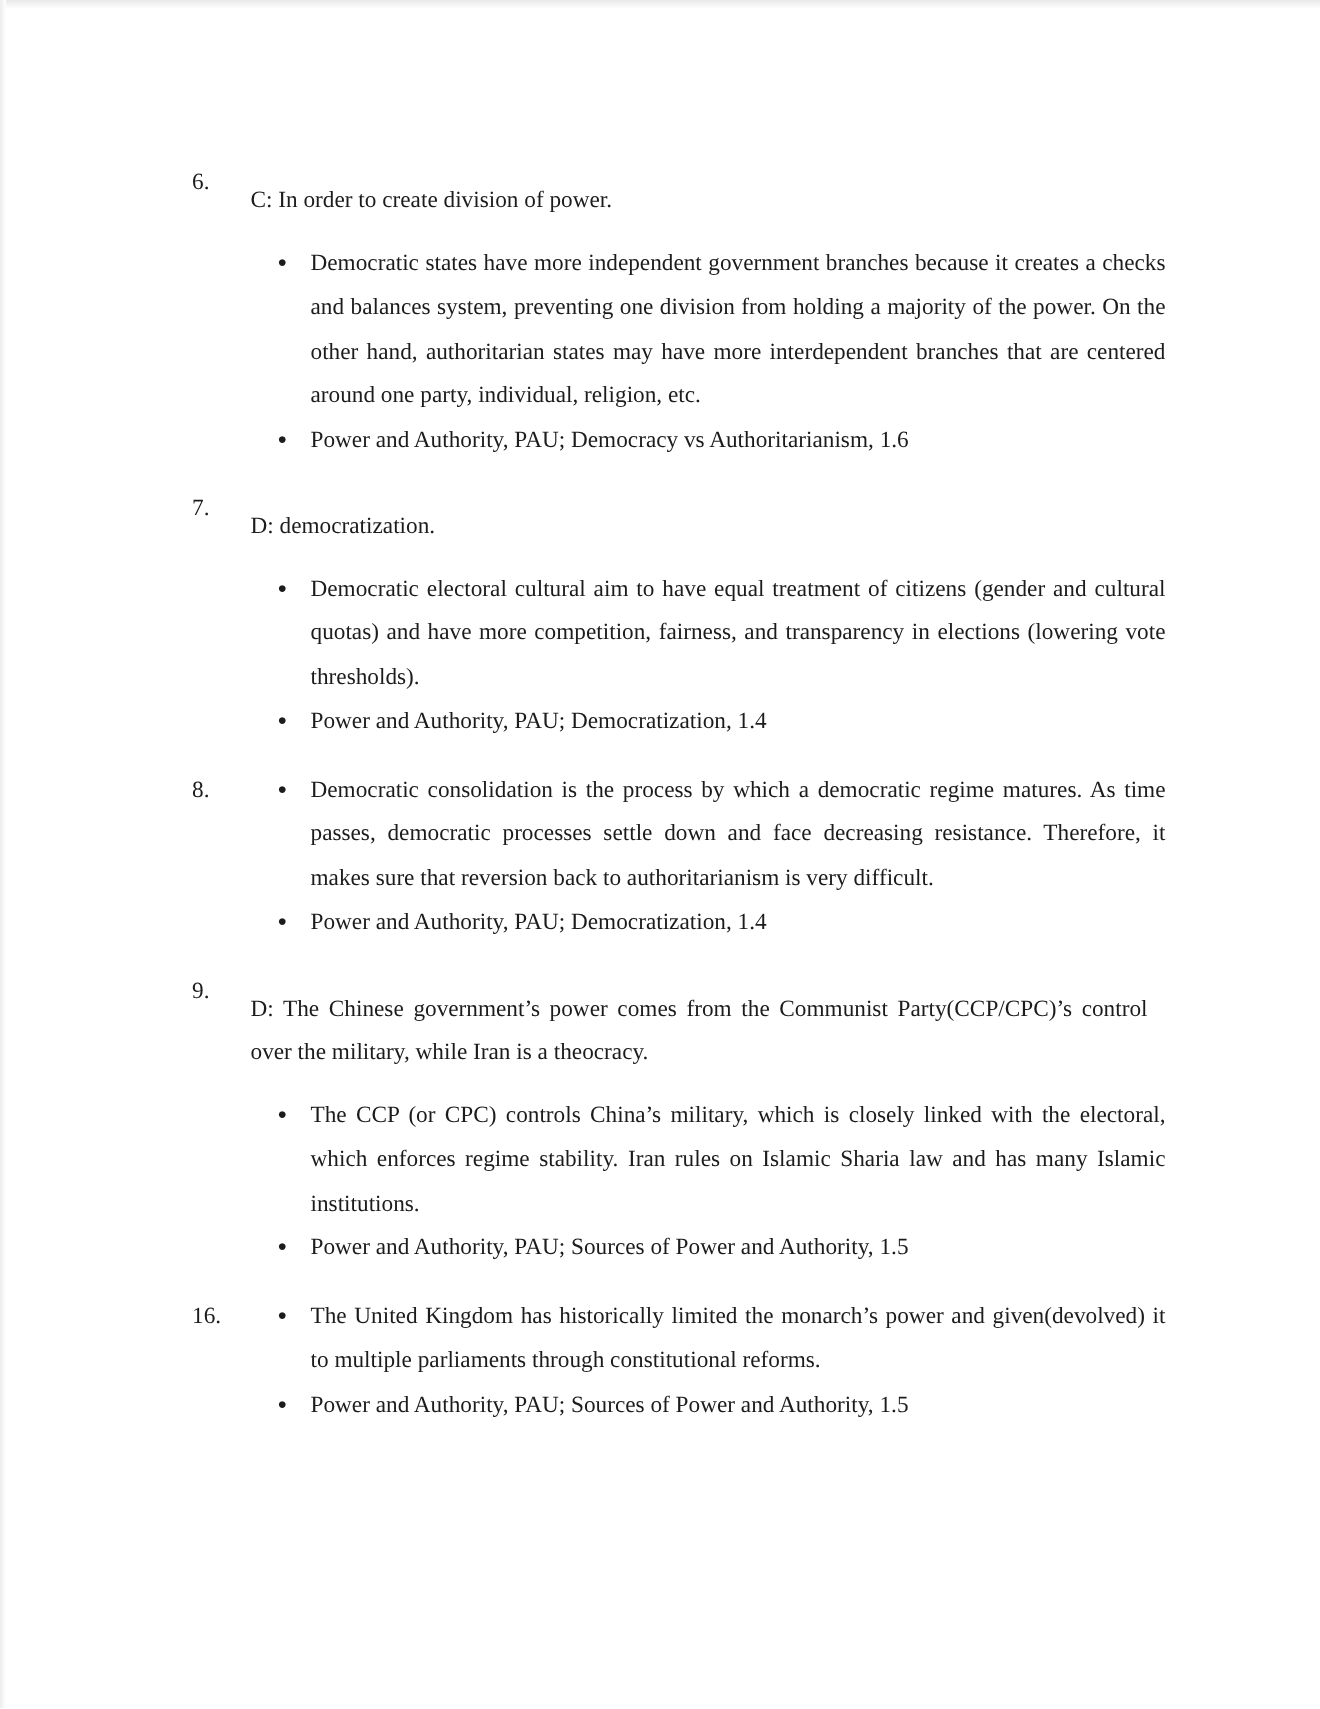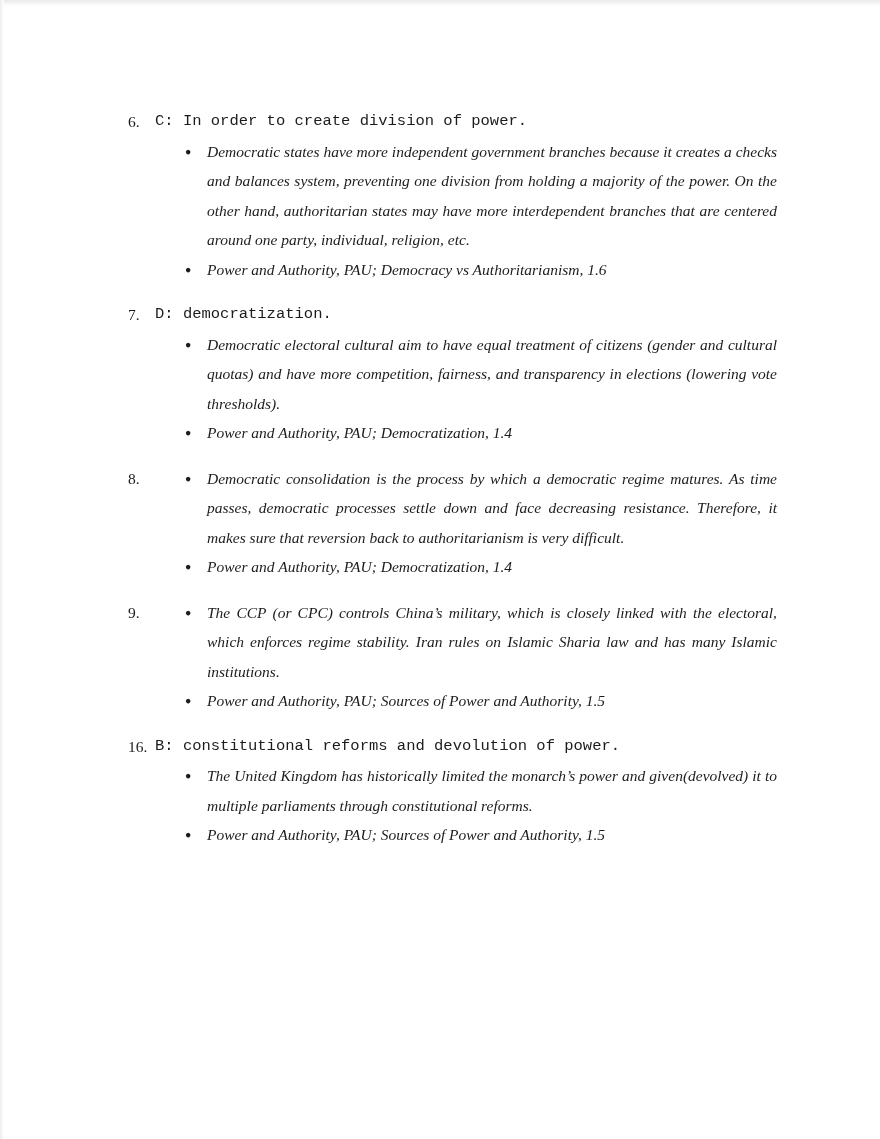--- a/index.html
+++ b/index.html
@@ -37,44 +37,42 @@
     width: 27px;
     font-size: 15.5px;
     line-height: 29.5px;
     white-space: nowrap;
   }
   .body {
     flex: 1;
     width: 622px;
   }
   p.answer {
-    margin: 0;
+    margin: 12px;
     font-size: 15.5px;
     line-height: 29.5px;
     text-align: justify;
-    font-family: Liberation Mono, monospace;
   }
   .bullet-row {
     display: flex;
     padding-left: 30px;
   }
   .bullet {
     flex: 0 0 22px;
     width: 22px;
     font-size: 10.5px;
     line-height: 29.5px;
     color: #1c1c1c;
   }
   p.bullet-text {
     flex: 1;
     margin: 0;
     font-size: 15.5px;
     line-height: 29.5px;
     text-align: justify;
-    font-style: italic;
   }
 </style>
 </head>
 <body>
 
 <div class="page-edge-top"></div>
 <div class="page-edge-left"></div>
 
 <main class="page">
 
@@ -118,35 +116,35 @@
       <div class="bullet-row">
         <span class="bullet">●</span>
         <p class="bullet-text">Power and Authority, PAU; Democratization, 1.4</p>
       </div>
     </div>
   </div>
 
   <div class="item">
     <span class="num">9.</span>
     <div class="body">
+      <p class="answer">D: The Chinese government’s power comes from the Communist Party(CCP/CPC)’s control over the military, while Iran is a theocracy.</p>
       <div class="bullet-row">
         <span class="bullet">●</span>
         <p class="bullet-text">The CCP (or CPC) controls China’s military, which is closely linked with the electoral, which enforces regime stability. Iran rules on Islamic Sharia law and has many Islamic institutions.</p>
       </div>
       <div class="bullet-row">
         <span class="bullet">●</span>
         <p class="bullet-text">Power and Authority, PAU; Sources of Power and Authority, 1.5</p>
       </div>
     </div>
   </div>
 
   <div class="item">
     <span class="num">16.</span>
     <div class="body">
-      <p class="answer">B: constitutional reforms and devolution of power.</p>
       <div class="bullet-row">
         <span class="bullet">●</span>
         <p class="bullet-text">The United Kingdom has historically limited the monarch’s power and given(devolved) it to multiple parliaments through constitutional reforms.</p>
       </div>
       <div class="bullet-row">
         <span class="bullet">●</span>
         <p class="bullet-text">Power and Authority, PAU; Sources of Power and Authority, 1.5</p>
       </div>
     </div>
   </div>

